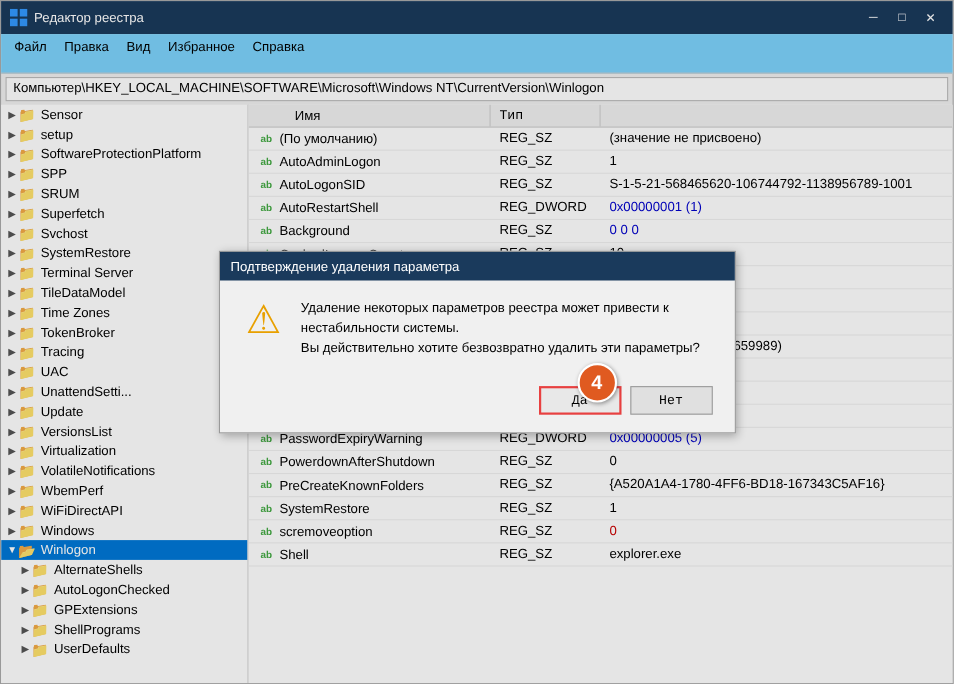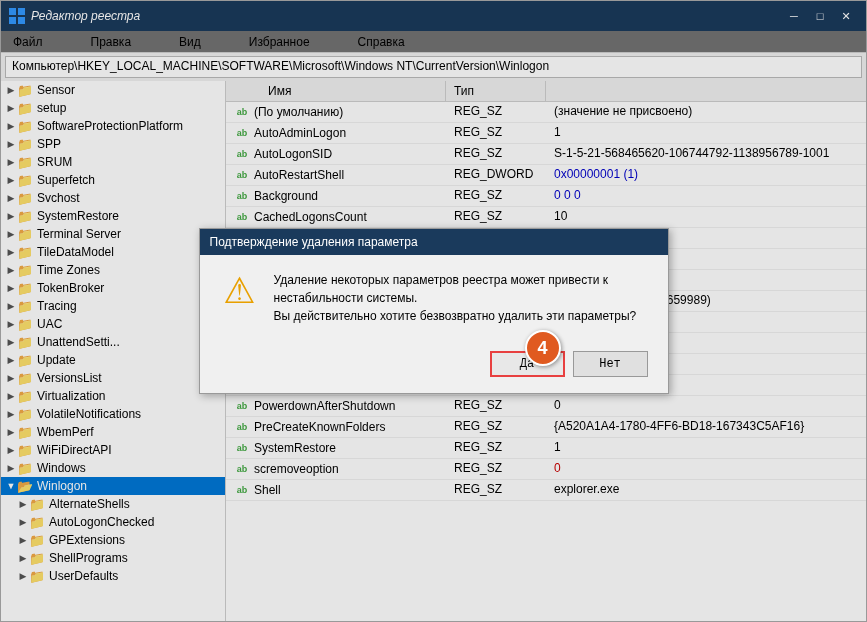--- a/index.html
+++ b/index.html
@@ -30,46 +30,44 @@
     }
     .title-bar-icon {
       width: 16px;
       height: 16px;
       margin-right: 6px;
       flex-shrink: 0;
     }
     .title-bar-text {
       flex: 1;
       font-size: 12px;
-      font-style: italic;
     }
     .title-bar-buttons {
       display: flex;
       gap: 2px;
     }
     .title-btn {
       width: 24px;
       height: 20px;
       background: transparent;
       border: none;
       color: white;
       cursor: pointer;
       display: flex;
       align-items: center;
       justify-content: center;
       font-size: 11px;
     }
     .menubar {
-      background: #737373;
+      background: #7dd3fc;
       display: flex;
       padding: 2px 4px;
       border-bottom: 1px solid #d0d0d0;
-      height: 22px;
-      flex-shrink: 0;
-      gap: 32px;
+      height: 36px;
+      flex-shrink: 0;
     }
     .menubar-item {
       padding: 2px 8px;
       cursor: pointer;
       font-size: 12px;
     }
     .address-bar {
       background: white;
       border: 1px solid #bbb;
       padding: 2px 6px;
@@ -136,21 +134,21 @@
       top: 0;
       z-index: 10;
     }
     .th {
       padding: 3px 8px;
       font-weight: normal;
       border-right: 1px solid #d0d0d0;
       font-size: 12px;
     }
     .th-name { width: 220px; padding-left: 42px; }
-    .th-type { width: 100px; }
+    .th-type { width: 100px; font-family: Liberation Mono, monospace; }
     .th-value { flex: 1; }
     .table-row {
       display: flex;
       border-bottom: 1px solid #f0f0f0;
       cursor: pointer;
     }
     .td {
       padding: 2px 8px;
       font-size: 12px;
       overflow: hidden;

